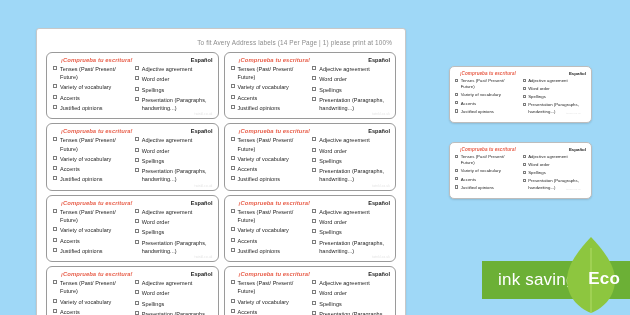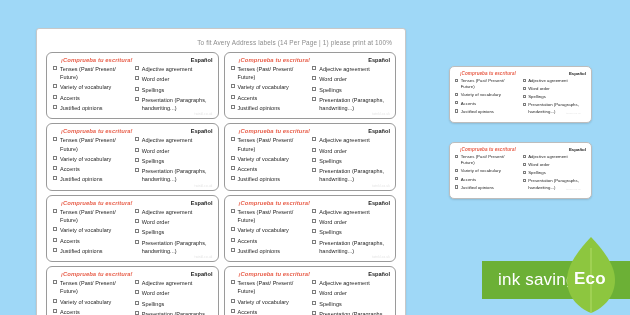--- a/index.html
+++ b/index.html
@@ -165,21 +165,21 @@
     width: 52px;
     height: 78px;
     pointer-events: none;
   }
 
   #eco-leaf-text {
     position: absolute;
     left: 574px;
     top: 269px;
     width: 46px;
-    text-align: left;
+    text-align: right;
     color: #ffffff;
     font-size: 17px;
     font-weight: bold;
     letter-spacing: 0.2px;
   }
 </style>
 </head>
 <body>
 
 <div id="main-sheet">

